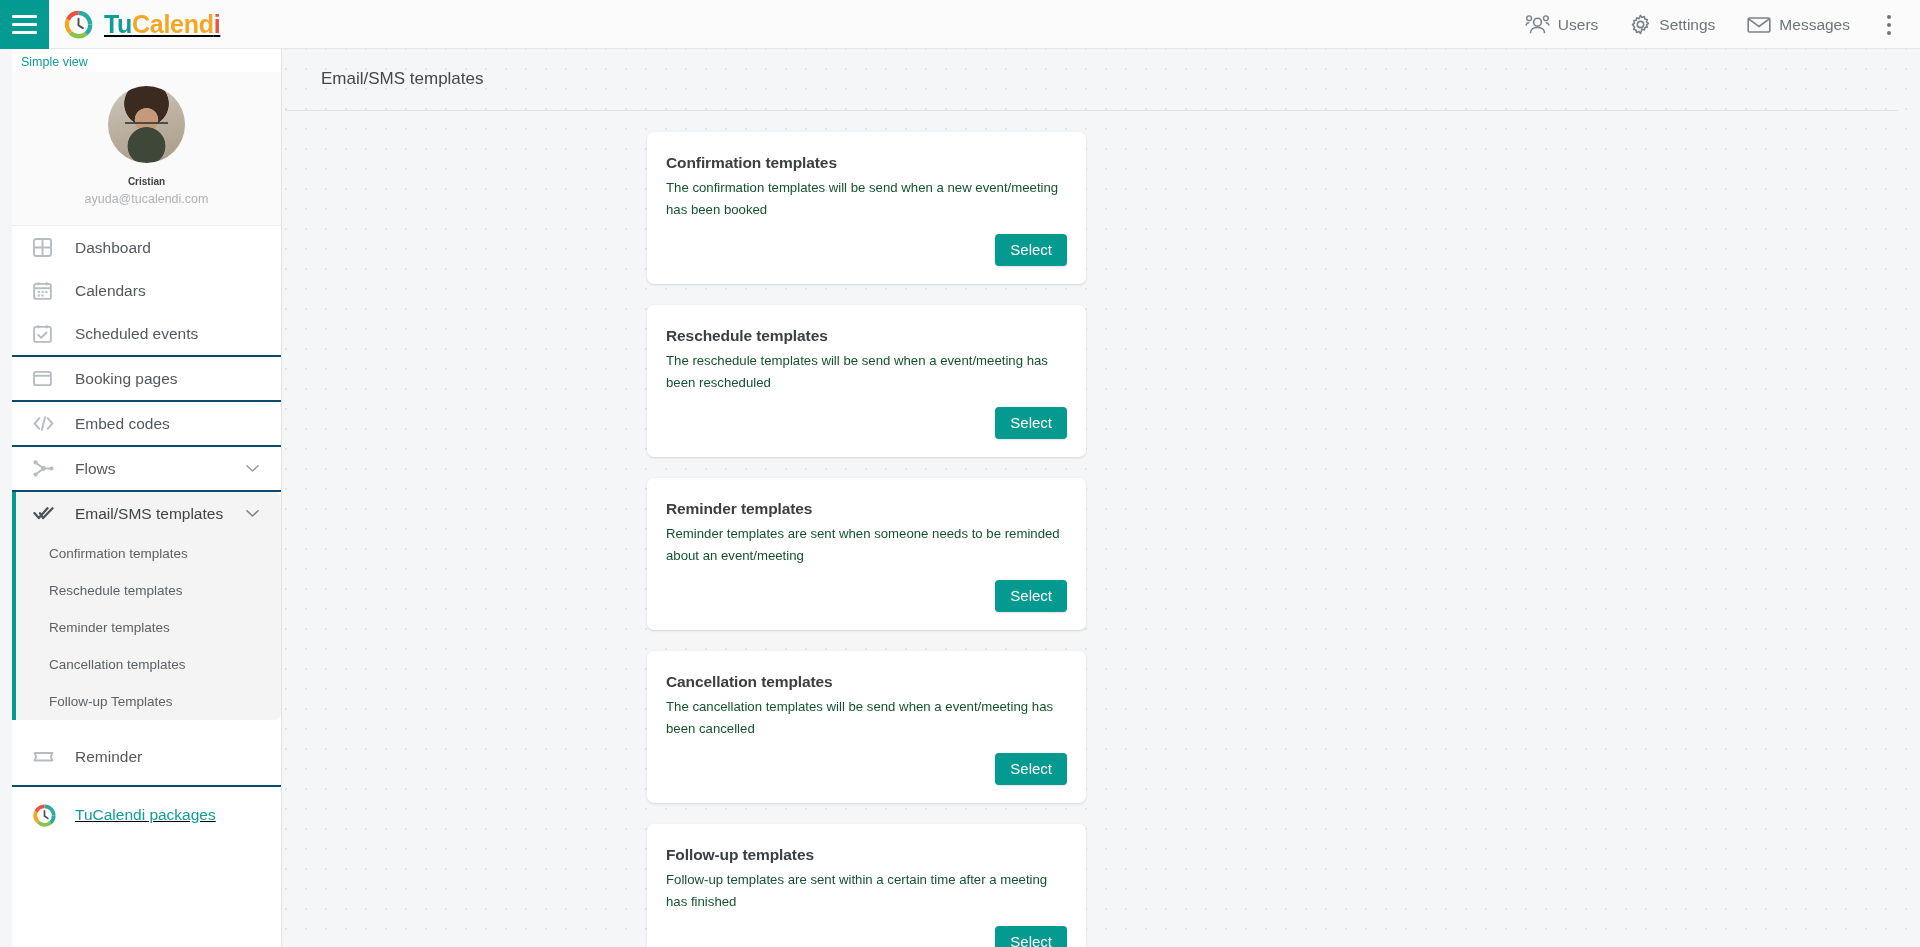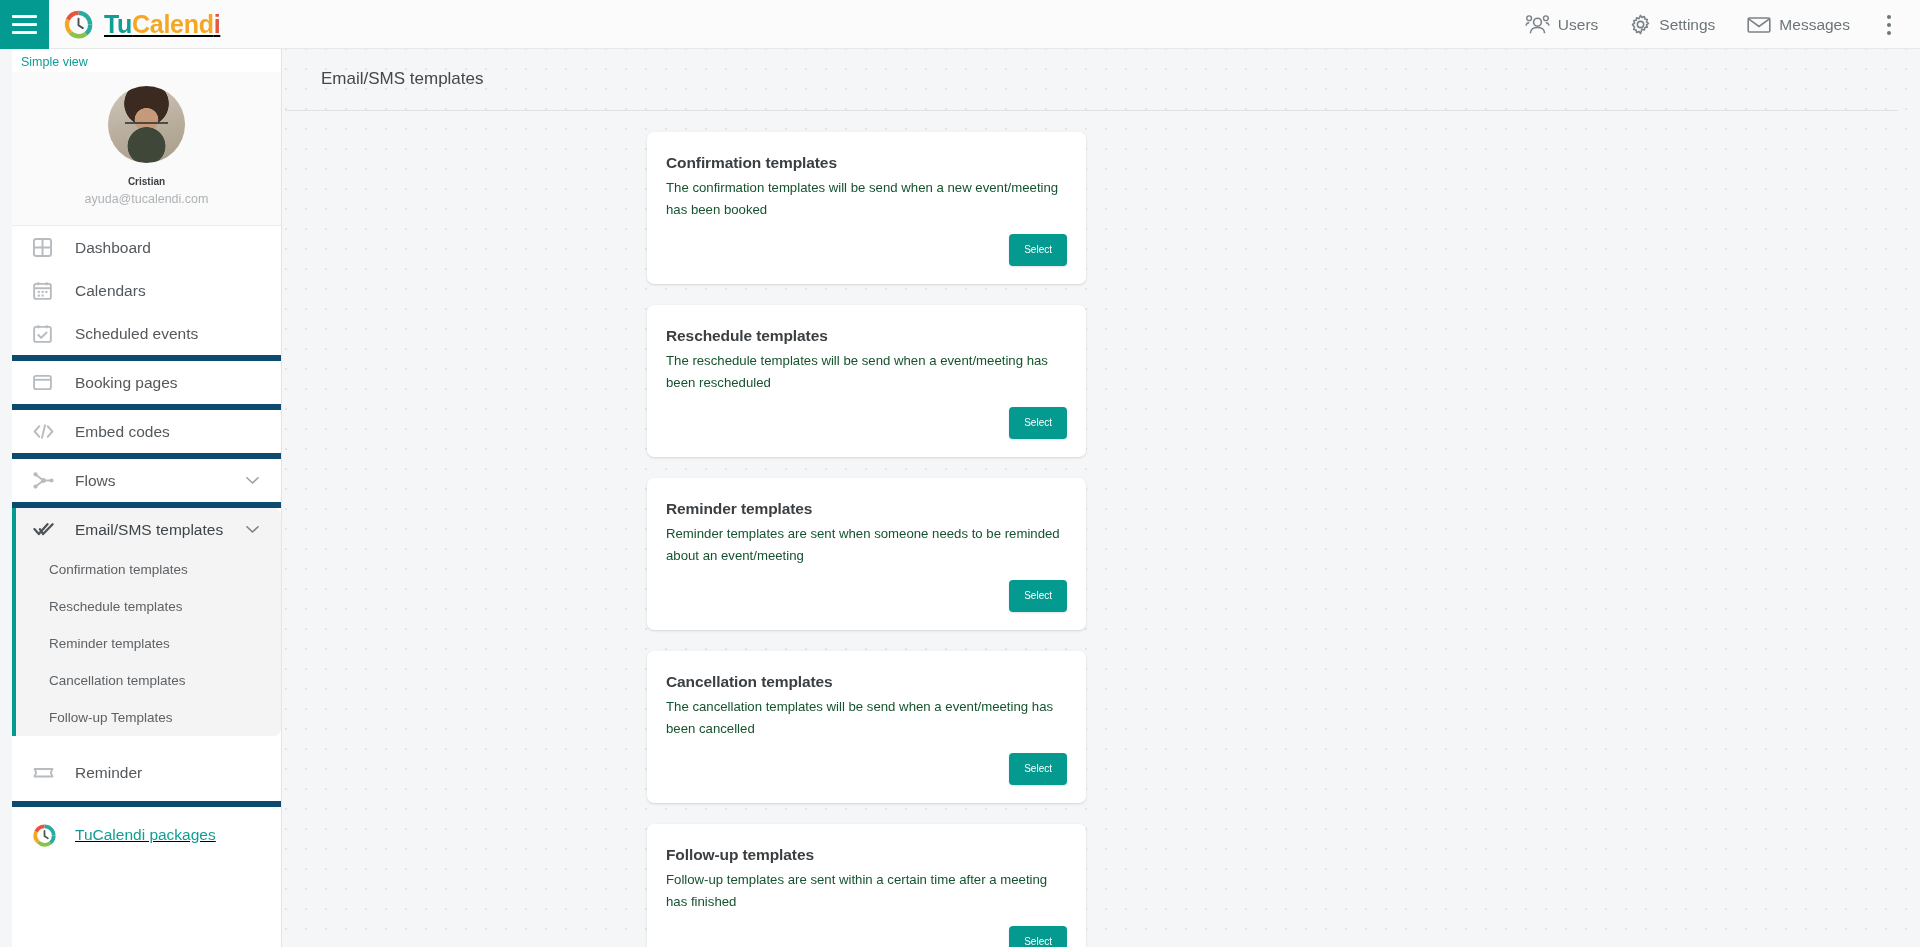--- a/index.html
+++ b/index.html
@@ -137,21 +137,21 @@
     font-weight: bold;
     color: #3d4144;
     line-height: 18px;
   }
   #profileemail {
     font-size: 12.5px;
     color: #aeb2b5;
     line-height: 17px;
   }
 
-  .navgroup { border-bottom: 6px solid #0c4a6e; }
+  .navgroup { border-bottom: 2px solid #0c4a6e; }
   .navitem {
     display: flex; align-items: center;
     height: 43px;
     padding-left: 21px;
     cursor: pointer;
     position: relative;
   }
   .navitem .ico {
     width: 30px;
     flex: 0 0 30px;
@@ -246,21 +246,21 @@
     color: #14532d;
     line-height: 22px;
     margin-top: 4px;
     width: 400px;
   }
   .selectbtn {
     position: absolute;
     right: 19px; bottom: 18px;
     background: #059a8f;
     color: #ffffff;
-    font-size: 10px;
+    font-size: 15px;
     border: none;
     border-radius: 4px;
     padding: 8px 15px 9px 15px;
     cursor: pointer;
     font-family: "Liberation Sans", sans-serif;
     box-shadow: 0 1px 2px rgba(0,0,0,0.12);
     line-height: 15px;
   }
 </style>
 </head>

